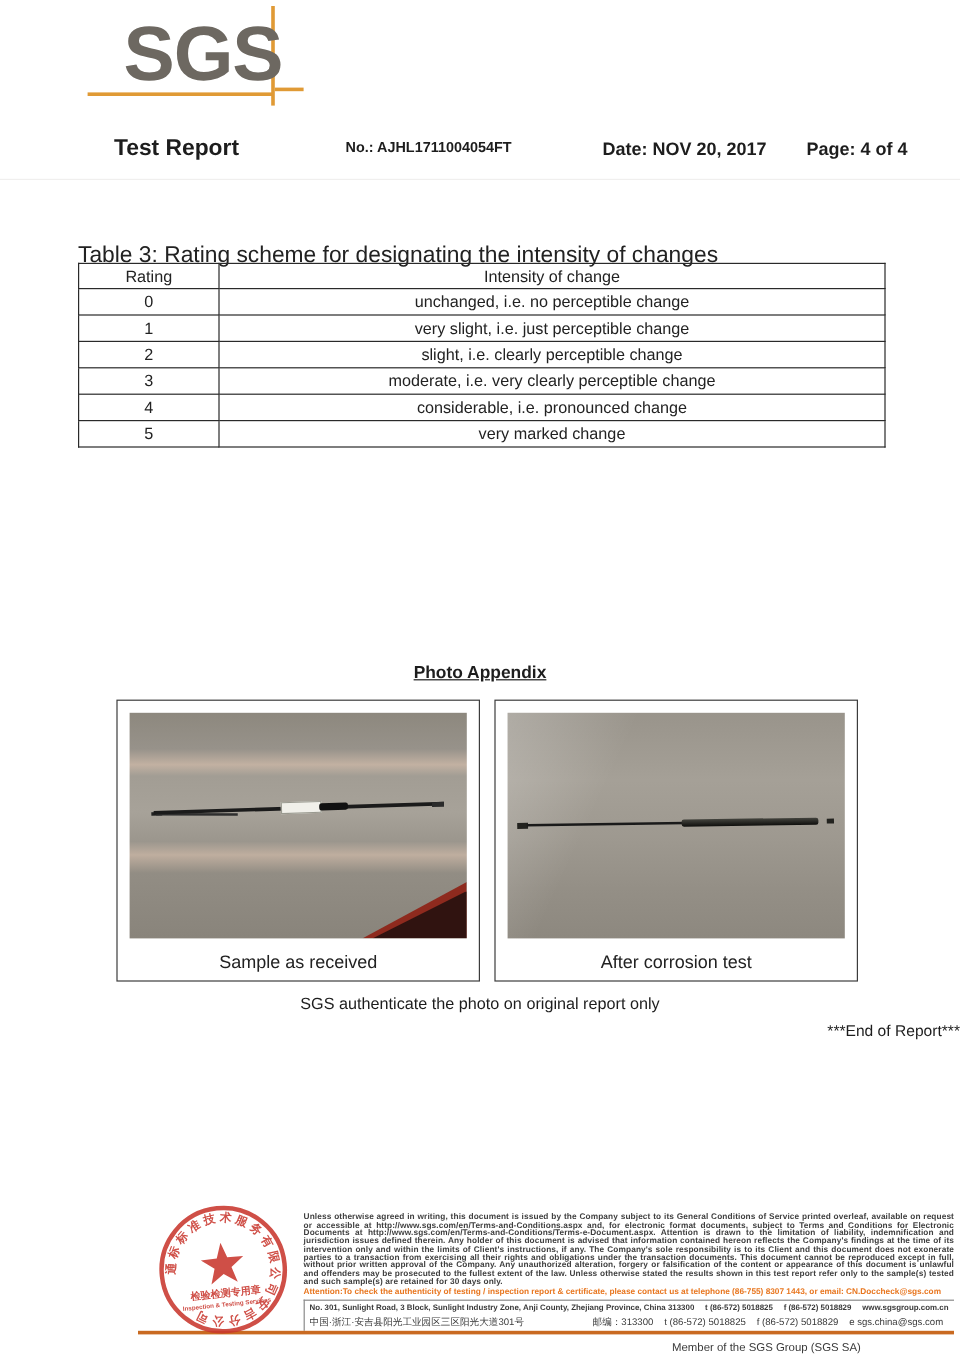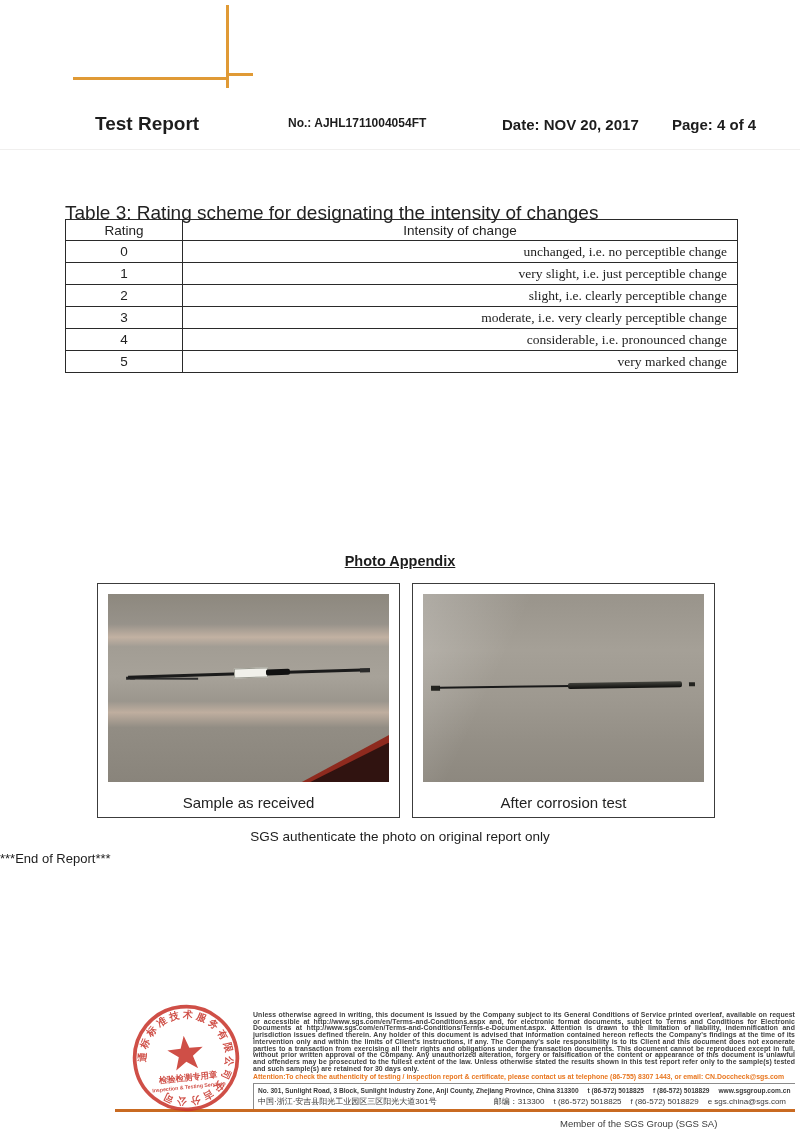--- a/index.html
+++ b/index.html
@@ -24,21 +24,21 @@
   .hdr .reppage { left:672px; top:3px; font-size:15px; }
   .hdr-rule { position:absolute; top:149px; left:0; width:800px; height:1px; background:#f0efee; }
 
   
   .tbl-caption { position:absolute; left:65px; top:202px; font-size:19px; color:#222; }
   table.rating { position:absolute; left:65px; top:219px; width:673px; border-collapse:collapse;
                  font-size:13.5px; color:#222; }
   table.rating th, table.rating td { border:1.5px solid #2a2a2a; height:22px; padding:0 10px; }
   table.rating th { font-weight:normal; text-align:center; height:21px; }
   table.rating td.rt { width:117px; text-align:center; }
-  table.rating td.ic { text-align:right;font-family:Liberation Serif, serif; }
+  table.rating td.ic { text-align:center; }
 
   
   .pa-heading { position:absolute; left:0; top:553px; width:800px; text-align:center;
                 font-size:14.5px; font-weight:bold; text-decoration:underline; }
   .frame { position:absolute; top:583px; width:303px; height:235px; border:1.5px solid #3c3c3c; background:#fff; }
   .frame.left  { left:97px; }
   .frame.right { left:412px; }
   .photo { position:absolute; left:10px; top:10px; width:281px; height:188px; overflow:hidden; }
   .photo-l {
     background:
@@ -63,21 +63,21 @@
                  background:#301310; clip-path:polygon(100% 0, 0 100%, 100% 100%); }
   .rod-r { position:absolute; left:3%; top:46%; width:94%; height:12px; transform:rotate(-0.8deg); }
   .rod-r .endL  { position:absolute; left:0; top:3.5px; width:3.5%; height:5px; background:#23231f; }
   .rod-r .thin  { position:absolute; left:3%; top:5px; width:50%; height:2px; background:#1a1a1a; }
   .rod-r .thick { position:absolute; left:52%; top:2.5px; width:43%; height:6.5px;
                   background:linear-gradient(180deg,#44443e,#0e0e0c); border-radius:2px; }
   .rod-r .endR  { position:absolute; right:0; top:3.5px; width:2.5%; height:4.5px; background:#23231f; }
   .caption { position:absolute; left:0; bottom:6px; width:100%; text-align:center; font-size:15px; color:#222; }
 
   .auth-note { position:absolute; left:0; top:829px; width:800px; text-align:center; font-size:13.5px; }
-  .end-note  { position:absolute; left:0; top:851px; width:800px; text-align:left; font-size:13px; }
+  .end-note  { position:absolute; left:0; top:851px; width:800px; text-align:right; font-size:13px; }
 
   
   .stamp { position:absolute; left:130px; top:1002px; width:112px; height:112px; opacity:0.88;
            transform:rotate(-6deg); z-index:3; }
   .stamp-company { position:absolute; left:117px; top:1090px; width:160px; z-index:2;
                    font-size:8.5px; line-height:10.5px; color:#97938c; font-weight:bold; }
 
   
   .foot { position:absolute; left:253px; top:1012px; width:542px; }
   .foot .legal { font-size:6.9px; line-height:6.7px; font-weight:bold; color:#3f3f3f;
@@ -95,20 +95,21 @@
 </style>
 </head>
 <body>
 
 <div class="page">
 
   <div class="logo-wrap">
     <div class="logo-hline"></div>
     <div class="logo-hline2"></div>
     <div class="logo-vline"></div>
+    <div class="logo-text">SGS</div>
   </div>
 
   <div class="hdr">
     <span class="title">Test Report</span>
     <span class="repno">No.: AJHL1711004054FT</span>
     <span class="repdate">Date: NOV 20, 2017</span>
     <span class="reppage">Page: 4 of 4</span>
   </div>
   <div class="hdr-rule"></div>
 

